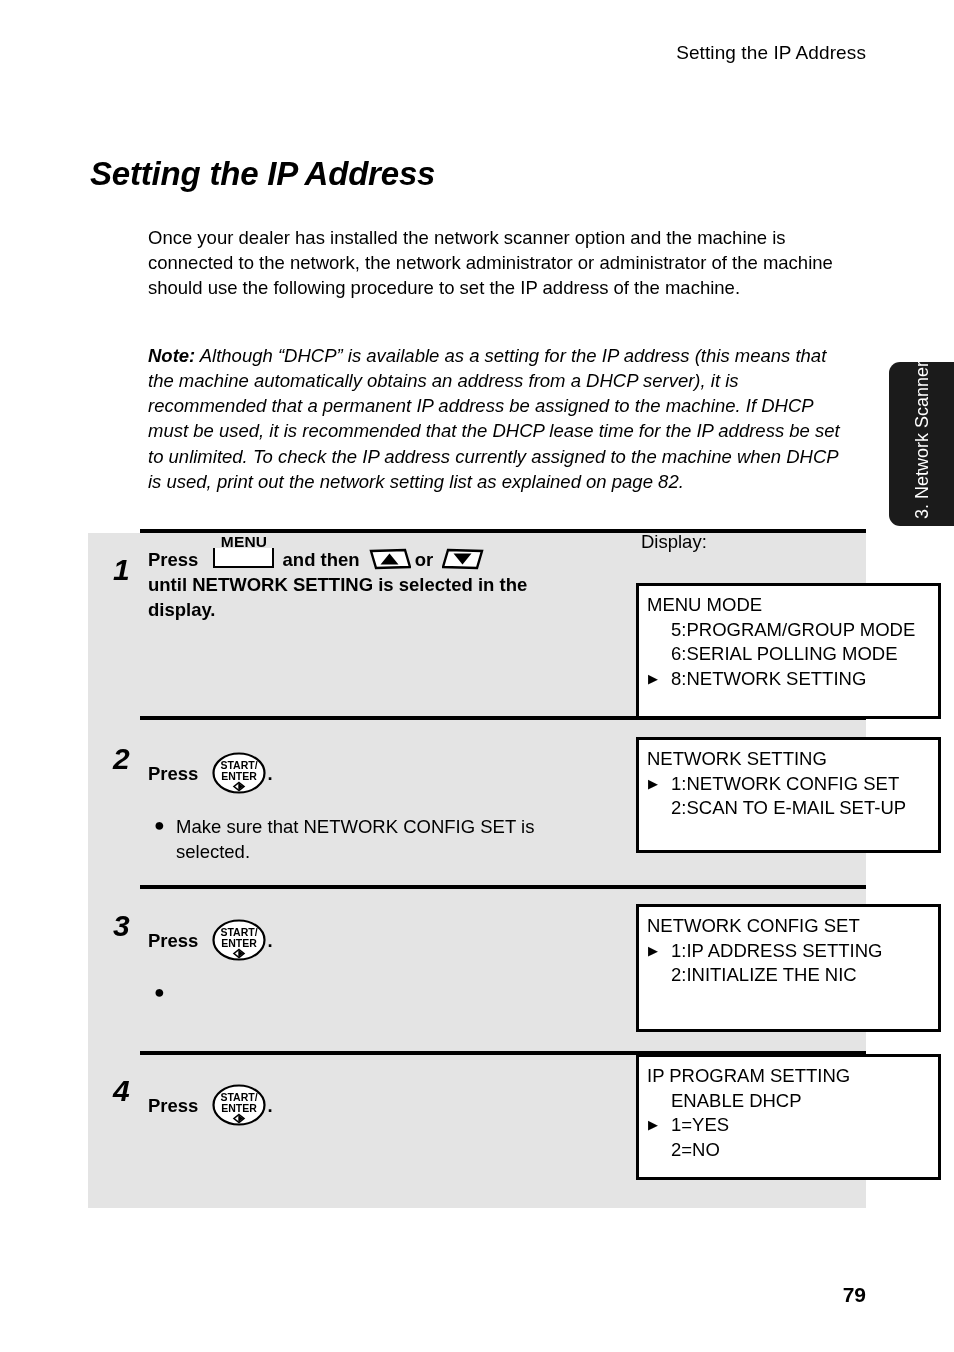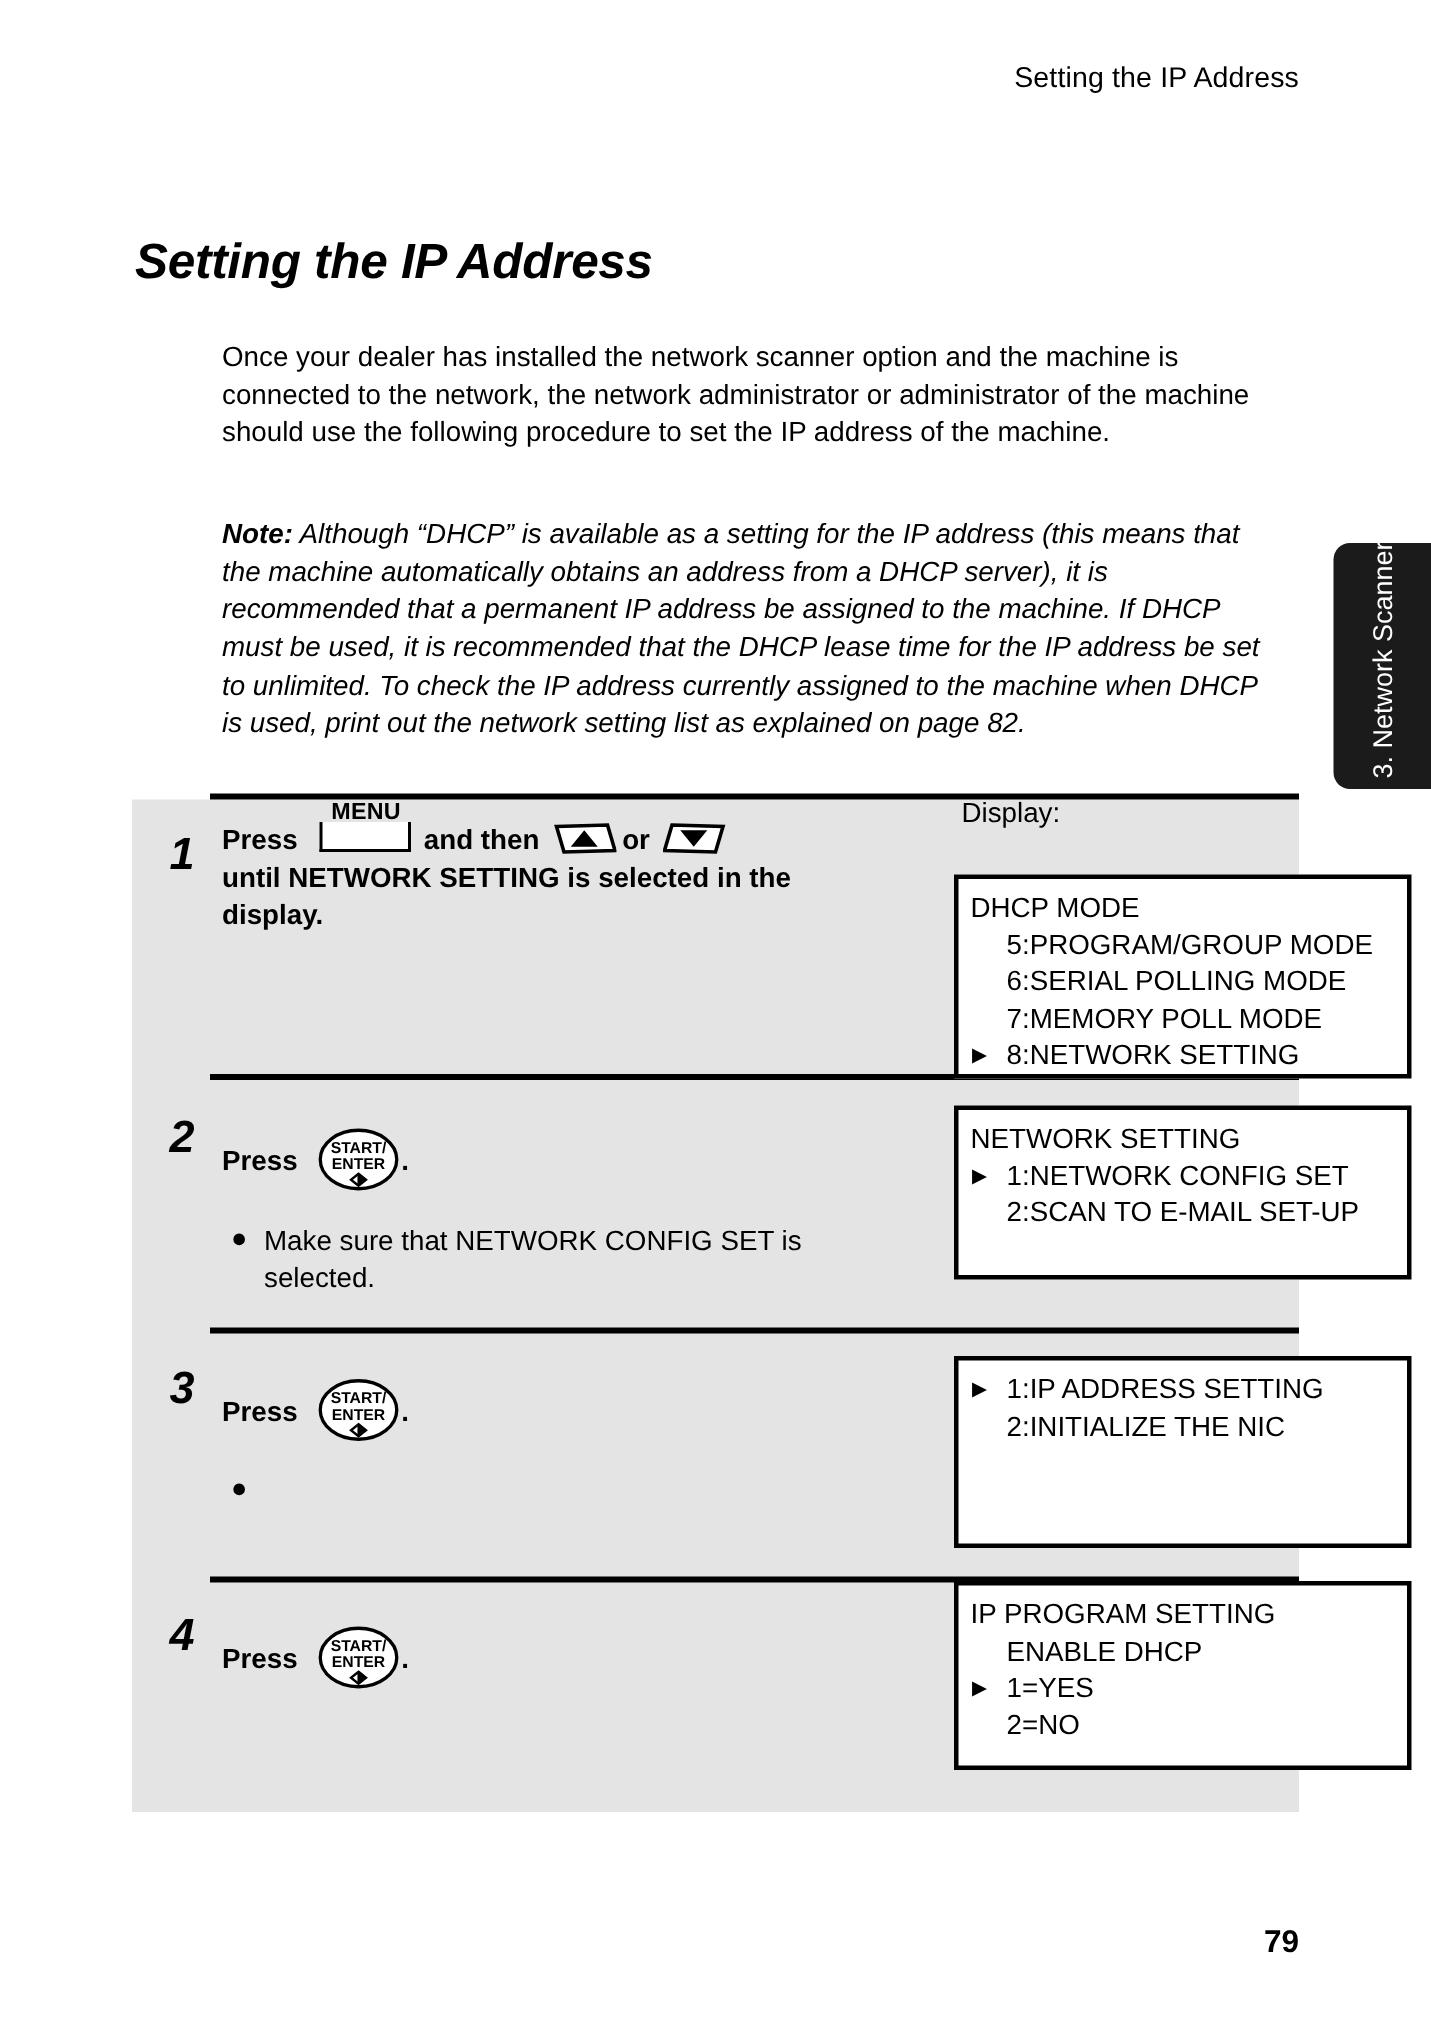--- a/index.html
+++ b/index.html
@@ -281,24 +281,23 @@
             <path d="M6 3 L40 4 L35 21 L1 20 Z" fill="#ffffff" stroke="#000000" stroke-width="2.4"></path>
             <path d="M11.5 6.5 L29.5 6.5 L20.5 17.5 Z" fill="#000000"></path>
           </svg>
         </span><br><span>until NETWORK SETTING is selected in the display.</span>
       </div>
     </div>
 
     <div class="display-caption">Display:</div>
 
     <div class="lcd" id="lcd-1">
-      <div class="lcd-line">DHCP MODE</div>
+      <div class="lcd-line">MENU MODE</div>
       <div class="lcd-line indent">5:PROGRAM/GROUP MODE</div>
       <div class="lcd-line indent">6:SERIAL POLLING MODE</div>
-      <div class="lcd-line indent">7:MEMORY POLL MODE</div>
       <div class="lcd-line selected">8:NETWORK SETTING</div>
     </div>
   </div>
 
   <div class="step" id="step-2">
     <div class="step-number">2</div>
 
     <div class="step-body">
       <div class="instruction">
         <span>Press&nbsp;</span><span class="key-start">
@@ -339,20 +338,21 @@
             <path d="M27 31.2 L31.2 34.5 L27 37.8 Z" fill="#000000"></path>
           </svg>
         </span><span>.</span>
       </div>
       <div class="sub-note">
         <span class="bullet">●</span>
       </div>
     </div>
 
     <div class="lcd" id="lcd-3">
+      <div class="lcd-line">NETWORK CONFIG SET</div>
       <div class="lcd-line selected">1:IP ADDRESS SETTING</div>
       <div class="lcd-line indent">2:INITIALIZE THE NIC</div>
     </div>
   </div>
 
   <div class="step" id="step-4">
     <div class="step-number">4</div>
 
     <div class="step-body">
       <div class="instruction">

